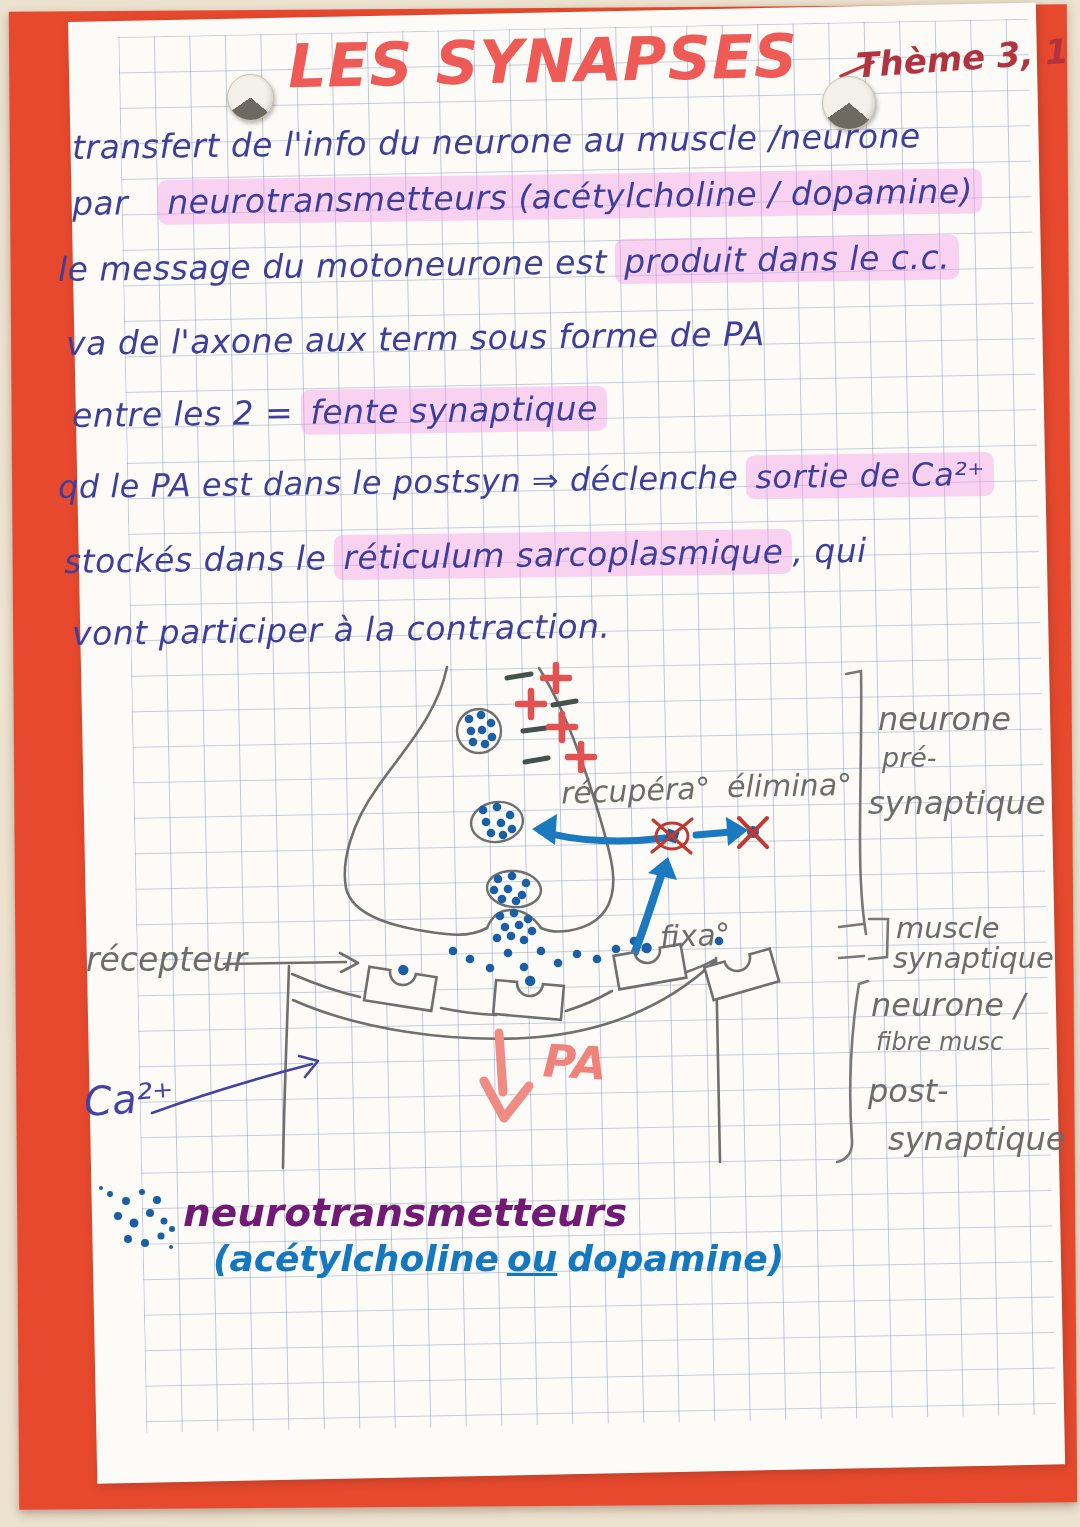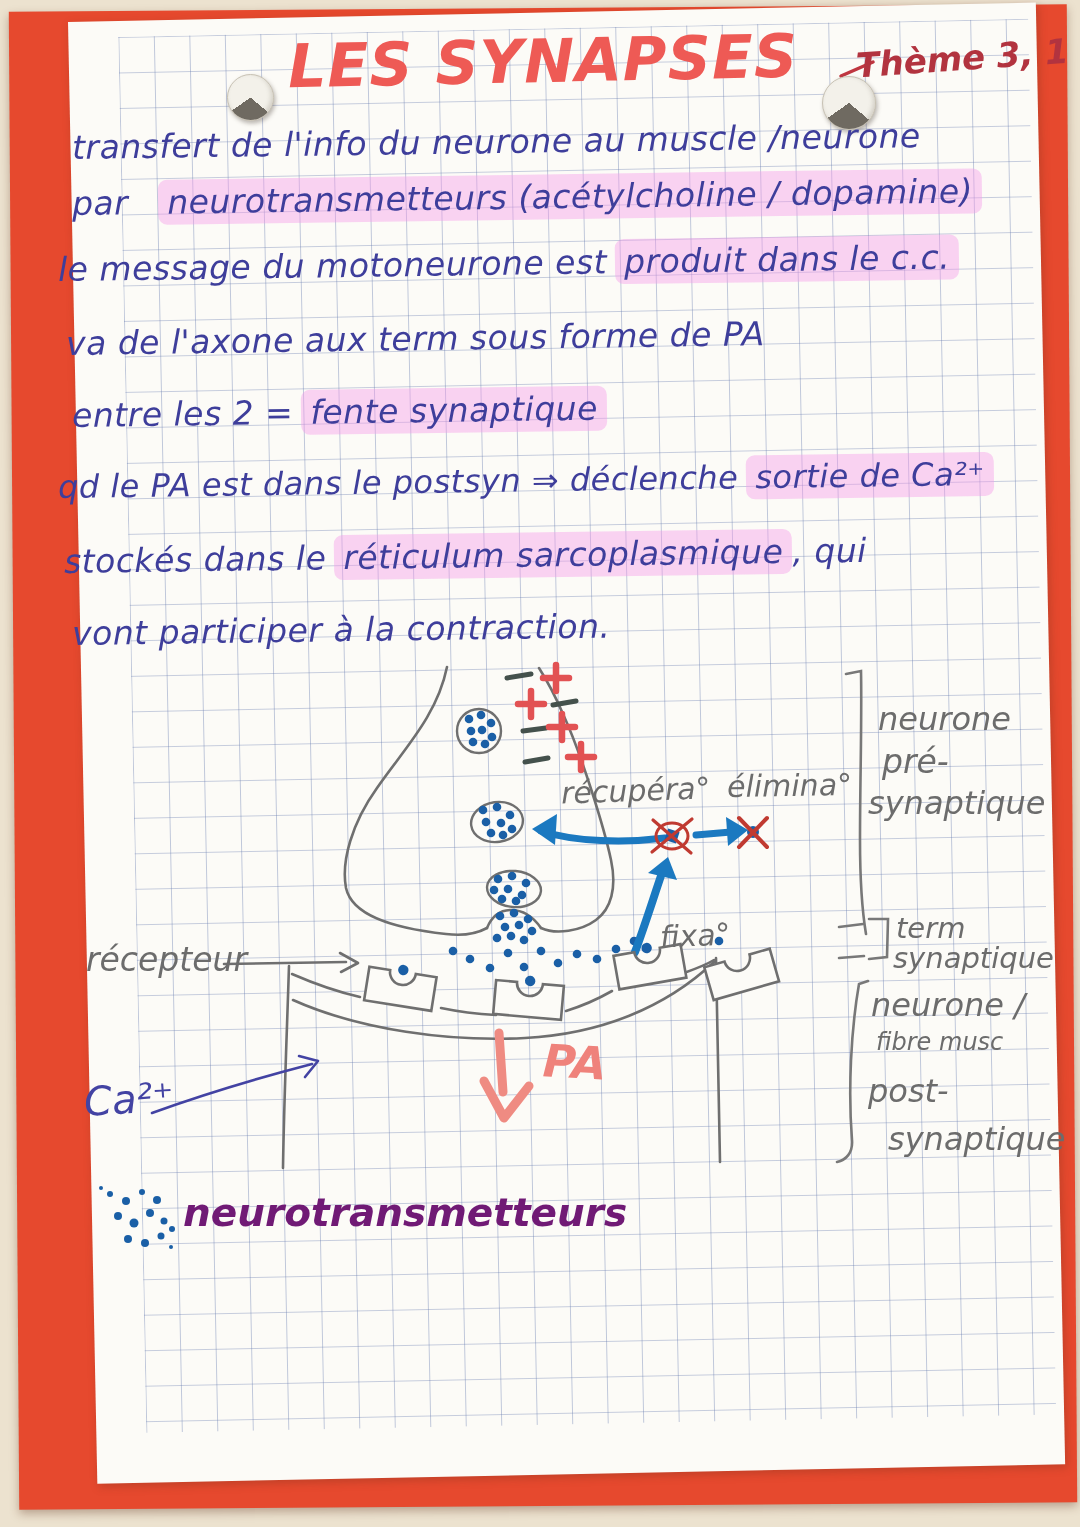--- a/index.html
+++ b/index.html
@@ -48,21 +48,21 @@
   .l5{left:72px;top:396px;}
   .l6{left:58px;top:468px;font-size:32px;}
   .l7{left:64px;top:542px;}
   .l8{left:72px;top:614px;}
   .pencil{color:#6c6c6c;font-style:italic;}
   .lab-recup{left:561px;top:773px;font-size:30px;transform:rotate(-2deg);}
   .lab-elim{left:727px;top:768px;font-size:30px;transform:rotate(-1deg);}
   .lab-fixa{left:660px;top:918px;font-size:30px;transform:rotate(-3deg);}
   .lab-recept{left:70px;top:940px;font-size:33px;margin-left:16px;}
   .lab-pre1{left:878px;top:700px;font-size:32px;text-align:center;}
-  .lab-pre2{left:882px;top:742px;font-size:33px;}
+  .lab-pre2{left:882px;top:742px;font-size:27px;}
   .lab-pre3{left:868px;top:784px;font-size:32px;}
   .lab-fen1{left:896px;top:911px;font-size:29px;}
   .lab-fen2{left:893px;top:941px;font-size:29px;}
   .lab-post1{left:871px;top:986px;font-size:32px;text-align:center;}
   .lab-post2{left:876px;top:1028px;font-size:24px;}
   .lab-post3{left:868px;top:1072px;font-size:32px;}
   .lab-post4{left:888px;top:1120px;font-size:32px;}
   .lab-ca{left:84px;top:1076px;font-size:40px;color:#4343a3;font-style:italic;transform:rotate(-4deg);}
   .lab-pa{left:543px;top:1036px;font-size:45px;color:#ef827b;font-weight:bold;font-style:italic;transform:rotate(3deg);}
   .legend-title{left:183px;top:1190px;font-size:39px;font-weight:bold;font-style:italic;color:#701a75;}
@@ -269,24 +269,25 @@
   <div class="txt ink l7"><span>stockés dans le</span><span class="hl">réticulum sarcoplasmique</span><span>, qui</span></div>
   <div class="txt ink l8"><span>vont participer à la contraction.</span></div>
 
   <div class="txt pencil lab-recup">récupéra°</div>
   <div class="txt pencil lab-elim">élimina°</div>
   <div class="txt pencil lab-fixa">fixa°</div>
   <div class="txt pencil lab-recept">récepteur</div>
   <div class="txt pencil lab-pre1">neurone</div>
   <div class="txt pencil lab-pre2">pré-</div>
   <div class="txt pencil lab-pre3">synaptique</div>
-  <div class="txt pencil lab-fen1">term</div>
+  <div class="txt pencil lab-fen1">muscle</div>
   <div class="txt pencil lab-fen2">synaptique</div>
   <div class="txt pencil lab-post1">neurone /</div>
   <div class="txt pencil lab-post2">fibre musc</div>
   <div class="txt pencil lab-post3">post-</div>
   <div class="txt pencil lab-post4">synaptique</div>
   <div class="txt lab-ca">Ca²⁺</div>
   <div class="txt lab-pa">PA</div>
 
   <div class="txt legend-title">neurotransmetteurs</div>
+  <div class="txt legend-sub"><span>(acétylcholine</span><span class="ou">ou</span><span>dopamine)</span></div>
 
 </div>
 
 </body></html>

